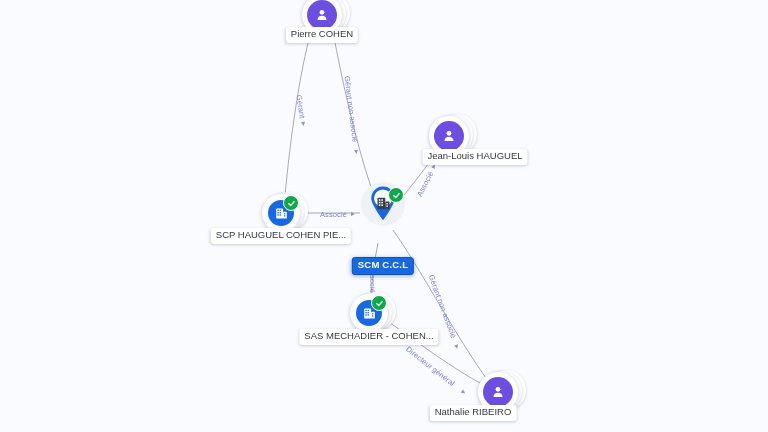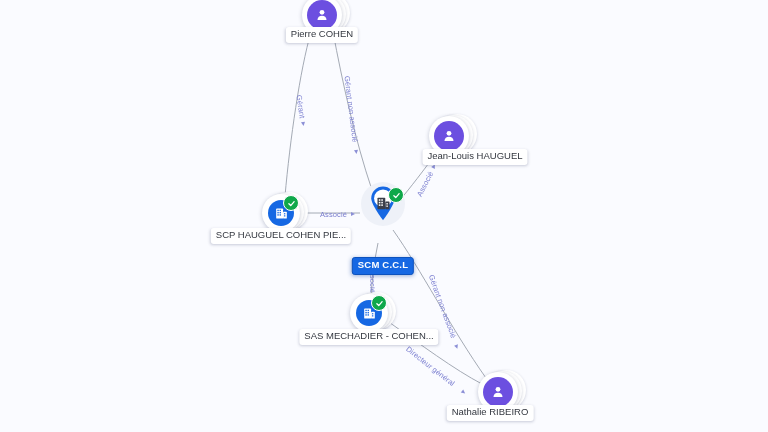--- a/index.html
+++ b/index.html
@@ -289,16 +289,16 @@
         <div class="stack" style="width: 40px; height: 40px; left: -16px; top: -21px;"></div>
         <div class="node-core" style="width: 40px; height: 40px; left: -20px; top: -20px;">
           <div class="badge-circle person-badge">
             <svg width="16" height="16" viewBox="0 0 24 24" aria-hidden="true">
               <circle cx="12" cy="8" r="3.6" fill="#ffffff"></circle>
               <path d="M5.2 19.5c0-3.9 3.1-6.2 6.8-6.2s6.8 2.3 6.8 6.2z" fill="#ffffff"></path>
             </svg>
           </div>
         </div>
       </div>
-      <div class="node-label" style="left: 490px; top: 405px;">Nathalie RIBEIRO</div>
+      <div class="node-label" style="left: 473px; top: 405px;">Nathalie RIBEIRO</div>
     </div>
 
 </div>
 
 </body></html>

